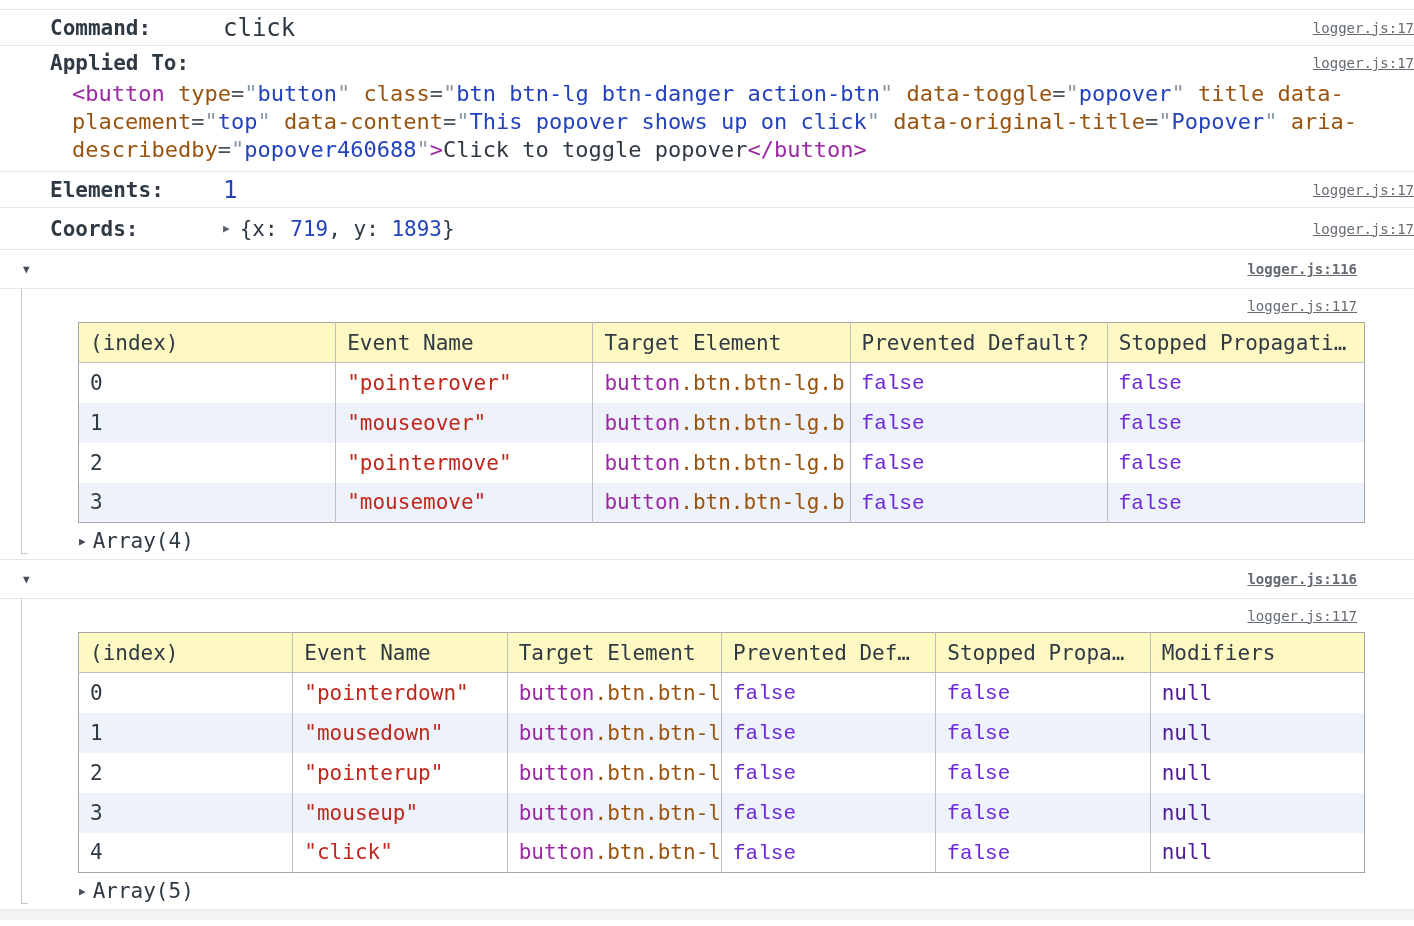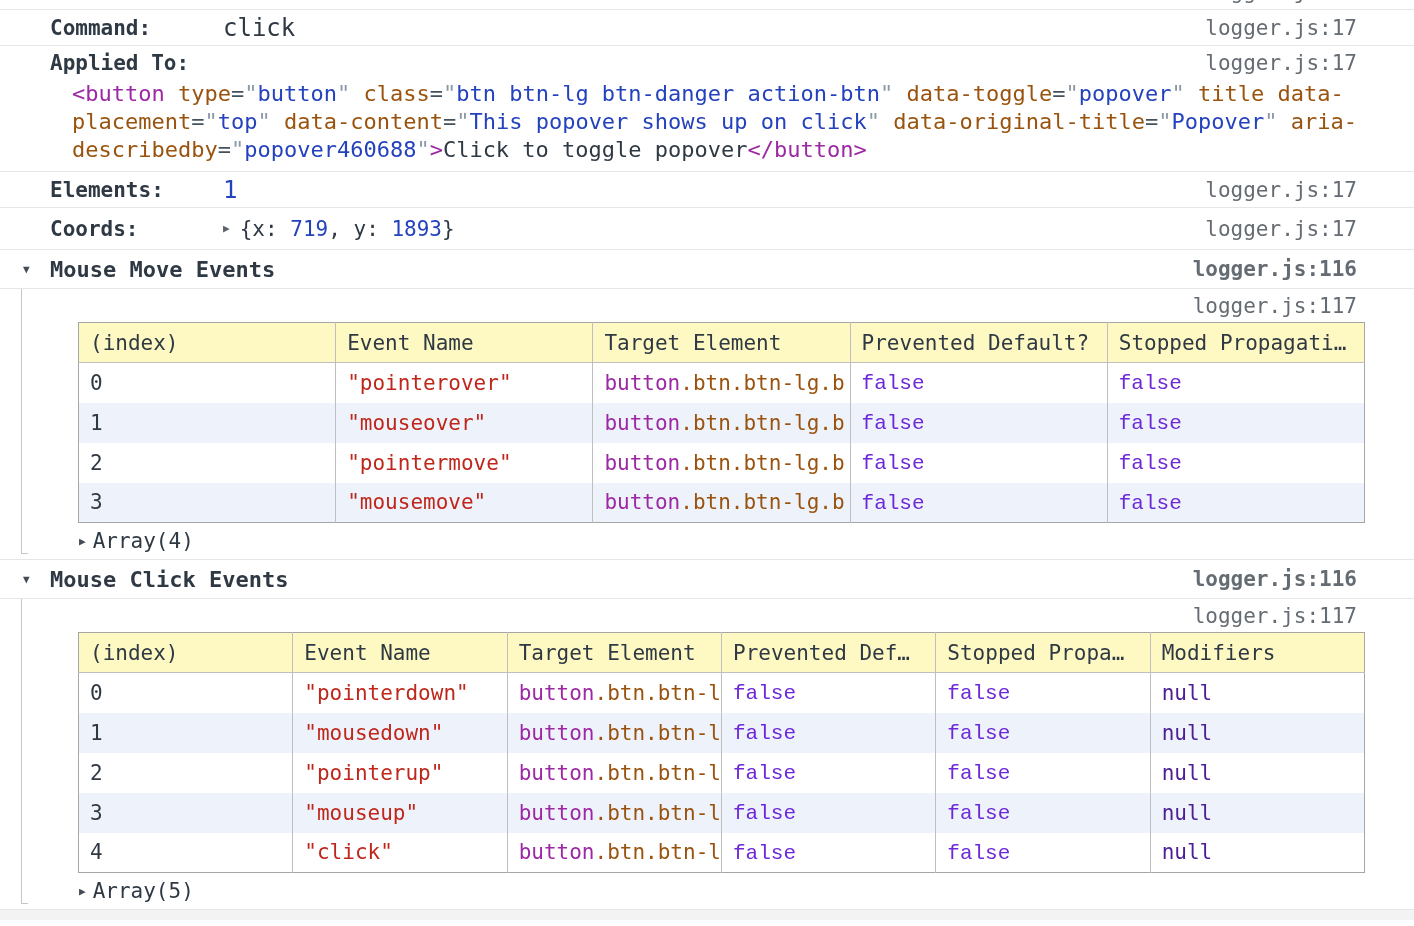--- a/index.html
+++ b/index.html
@@ -9,28 +9,28 @@
     font-family:"DejaVu Sans Mono","Liberation Mono",monospace;
     font-size:21px; color:#2f3944;
     -webkit-font-smoothing:antialiased;
   }
   .console { width:1414px; }
 
   
   .msg { border-bottom:1px solid #e4e6e8; background:#fff; }
   .row-flex {
     display:flex; align-items:center;
-    padding-left:50px; padding-right:57px;
+    padding-left:50px; 
   }
   .lbl { font-weight:bold; width:173px; flex:0 0 173px; font-size:21px; }
   .val { font-size:24px; }
   .val-num { color:#2442bd; }
   a.src {
-    margin-left:auto; color:#646b72; 
-    font-size:21px; cursor:pointer; white-space:nowrap;
+    margin-left:auto; color:#646b72; text-decoration:underline;
+    font-size:14px; cursor:pointer; white-space:nowrap;
   }
   a.src.bold { font-weight:bold; }
 
   
   .clip-row { height:10px; overflow:hidden; position:relative; background:#fff; border-bottom:1px solid #e4e6e8; }
   .clip-row a.src { position:absolute; right:57px; top:-20px; margin-left:0; }
 
   .row-command { height:36px; }
   .row-elements { height:36px; }
   .row-coords { height:42px;align-items:center; }
@@ -133,21 +133,20 @@
 
   <div class="msg row-flex row-coords">
     <span class="lbl">Coords:</span>
     <span class="expander">▶</span>
     <span class="preview"><span class="tk-brace">{</span><span class="tk-key">x</span><span class="tk-plain">: </span><span class="tk-num">719</span><span class="tk-plain">, </span><span class="tk-key">y</span><span class="tk-plain">: </span><span class="tk-num">1893</span><span class="tk-brace">}</span></span>
     <a class="src">logger.js:17</a>
   </div>
 
   <div class="group-header">
     <span class="tri">▼</span>
-    <span class="title">Mouse Move Events</span>
     <a class="src bold">logger.js:116</a>
   </div>
   <div class="group-body">
     <div class="src-row">
       <a class="src">logger.js:117</a>
     </div>
     <table class="ctable">
         <thead>
           <tr>
             <th>(index)</th>
@@ -189,21 +188,20 @@
         </tbody>
       </table>
     <div class="array-row">
       <span class="tri">▶</span>
       <span>Array(4)</span>
     </div>
   </div>
 
   <div class="group-header">
     <span class="tri">▼</span>
-    <span class="title">Mouse Click Events</span>
     <a class="src bold">logger.js:116</a>
   </div>
   <div class="group-body">
     <div class="src-row">
       <a class="src">logger.js:117</a>
     </div>
     <table class="ctable">
         <thead>
           <tr>
             <th>(index)</th>

